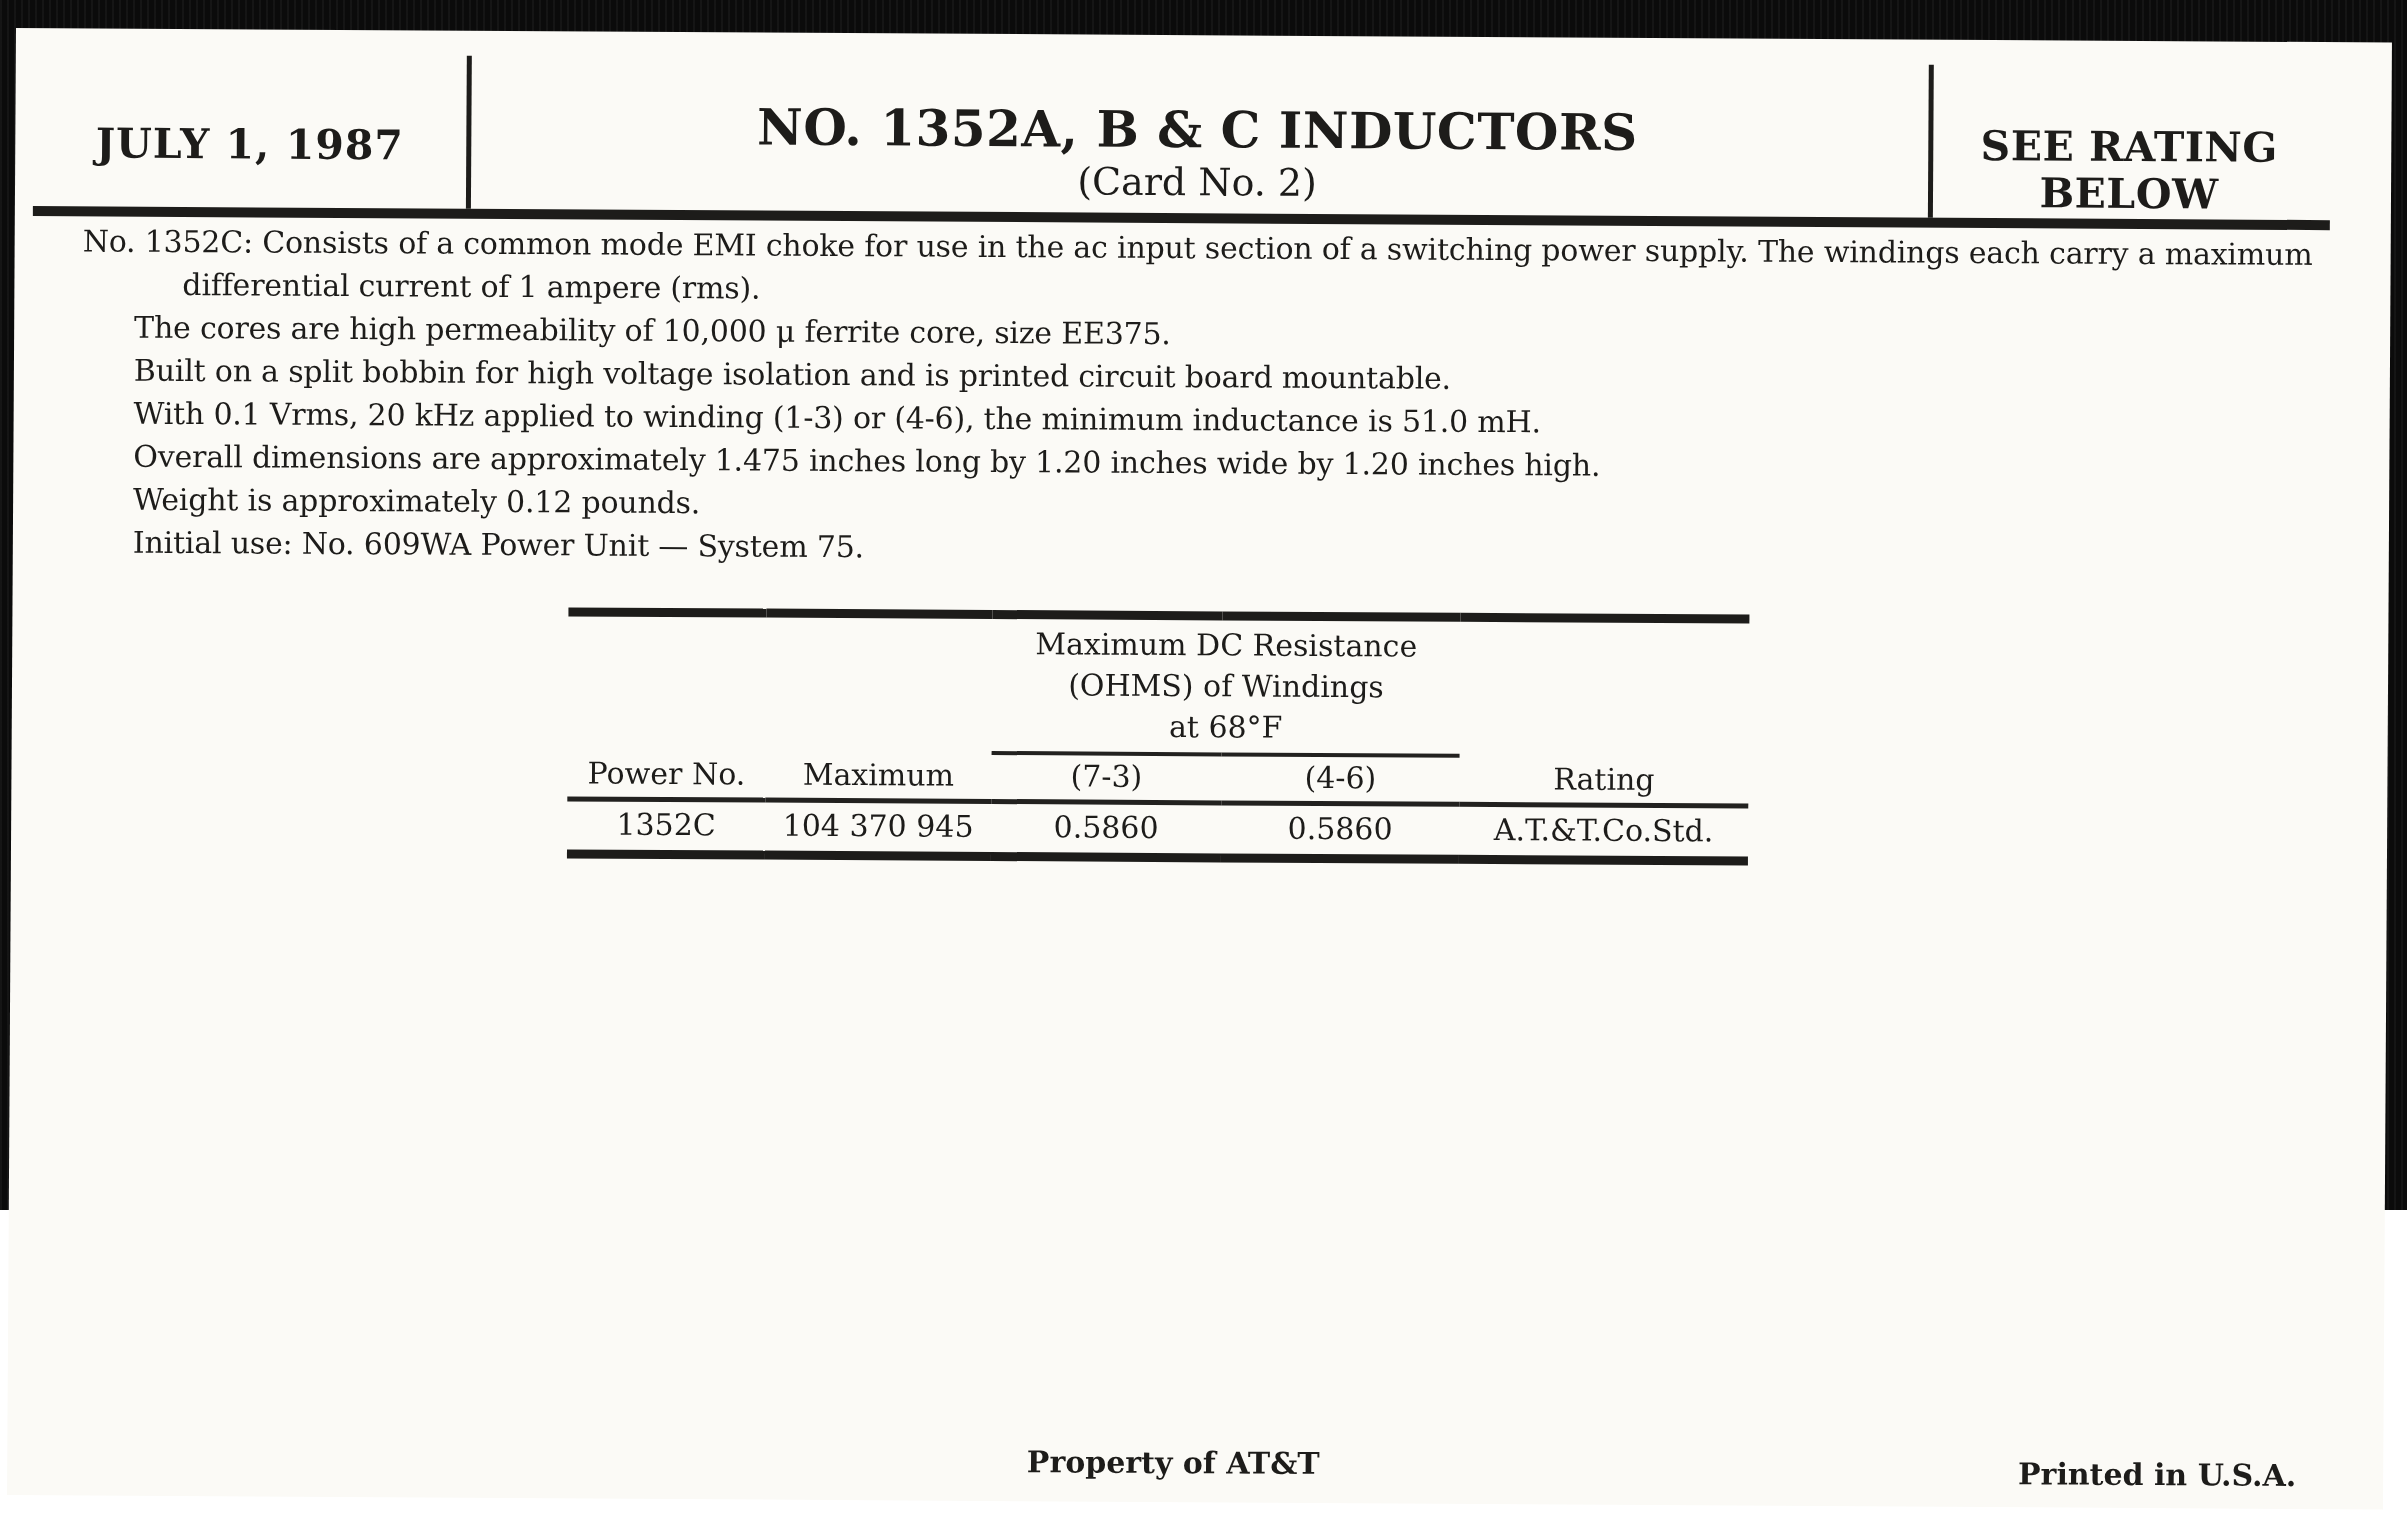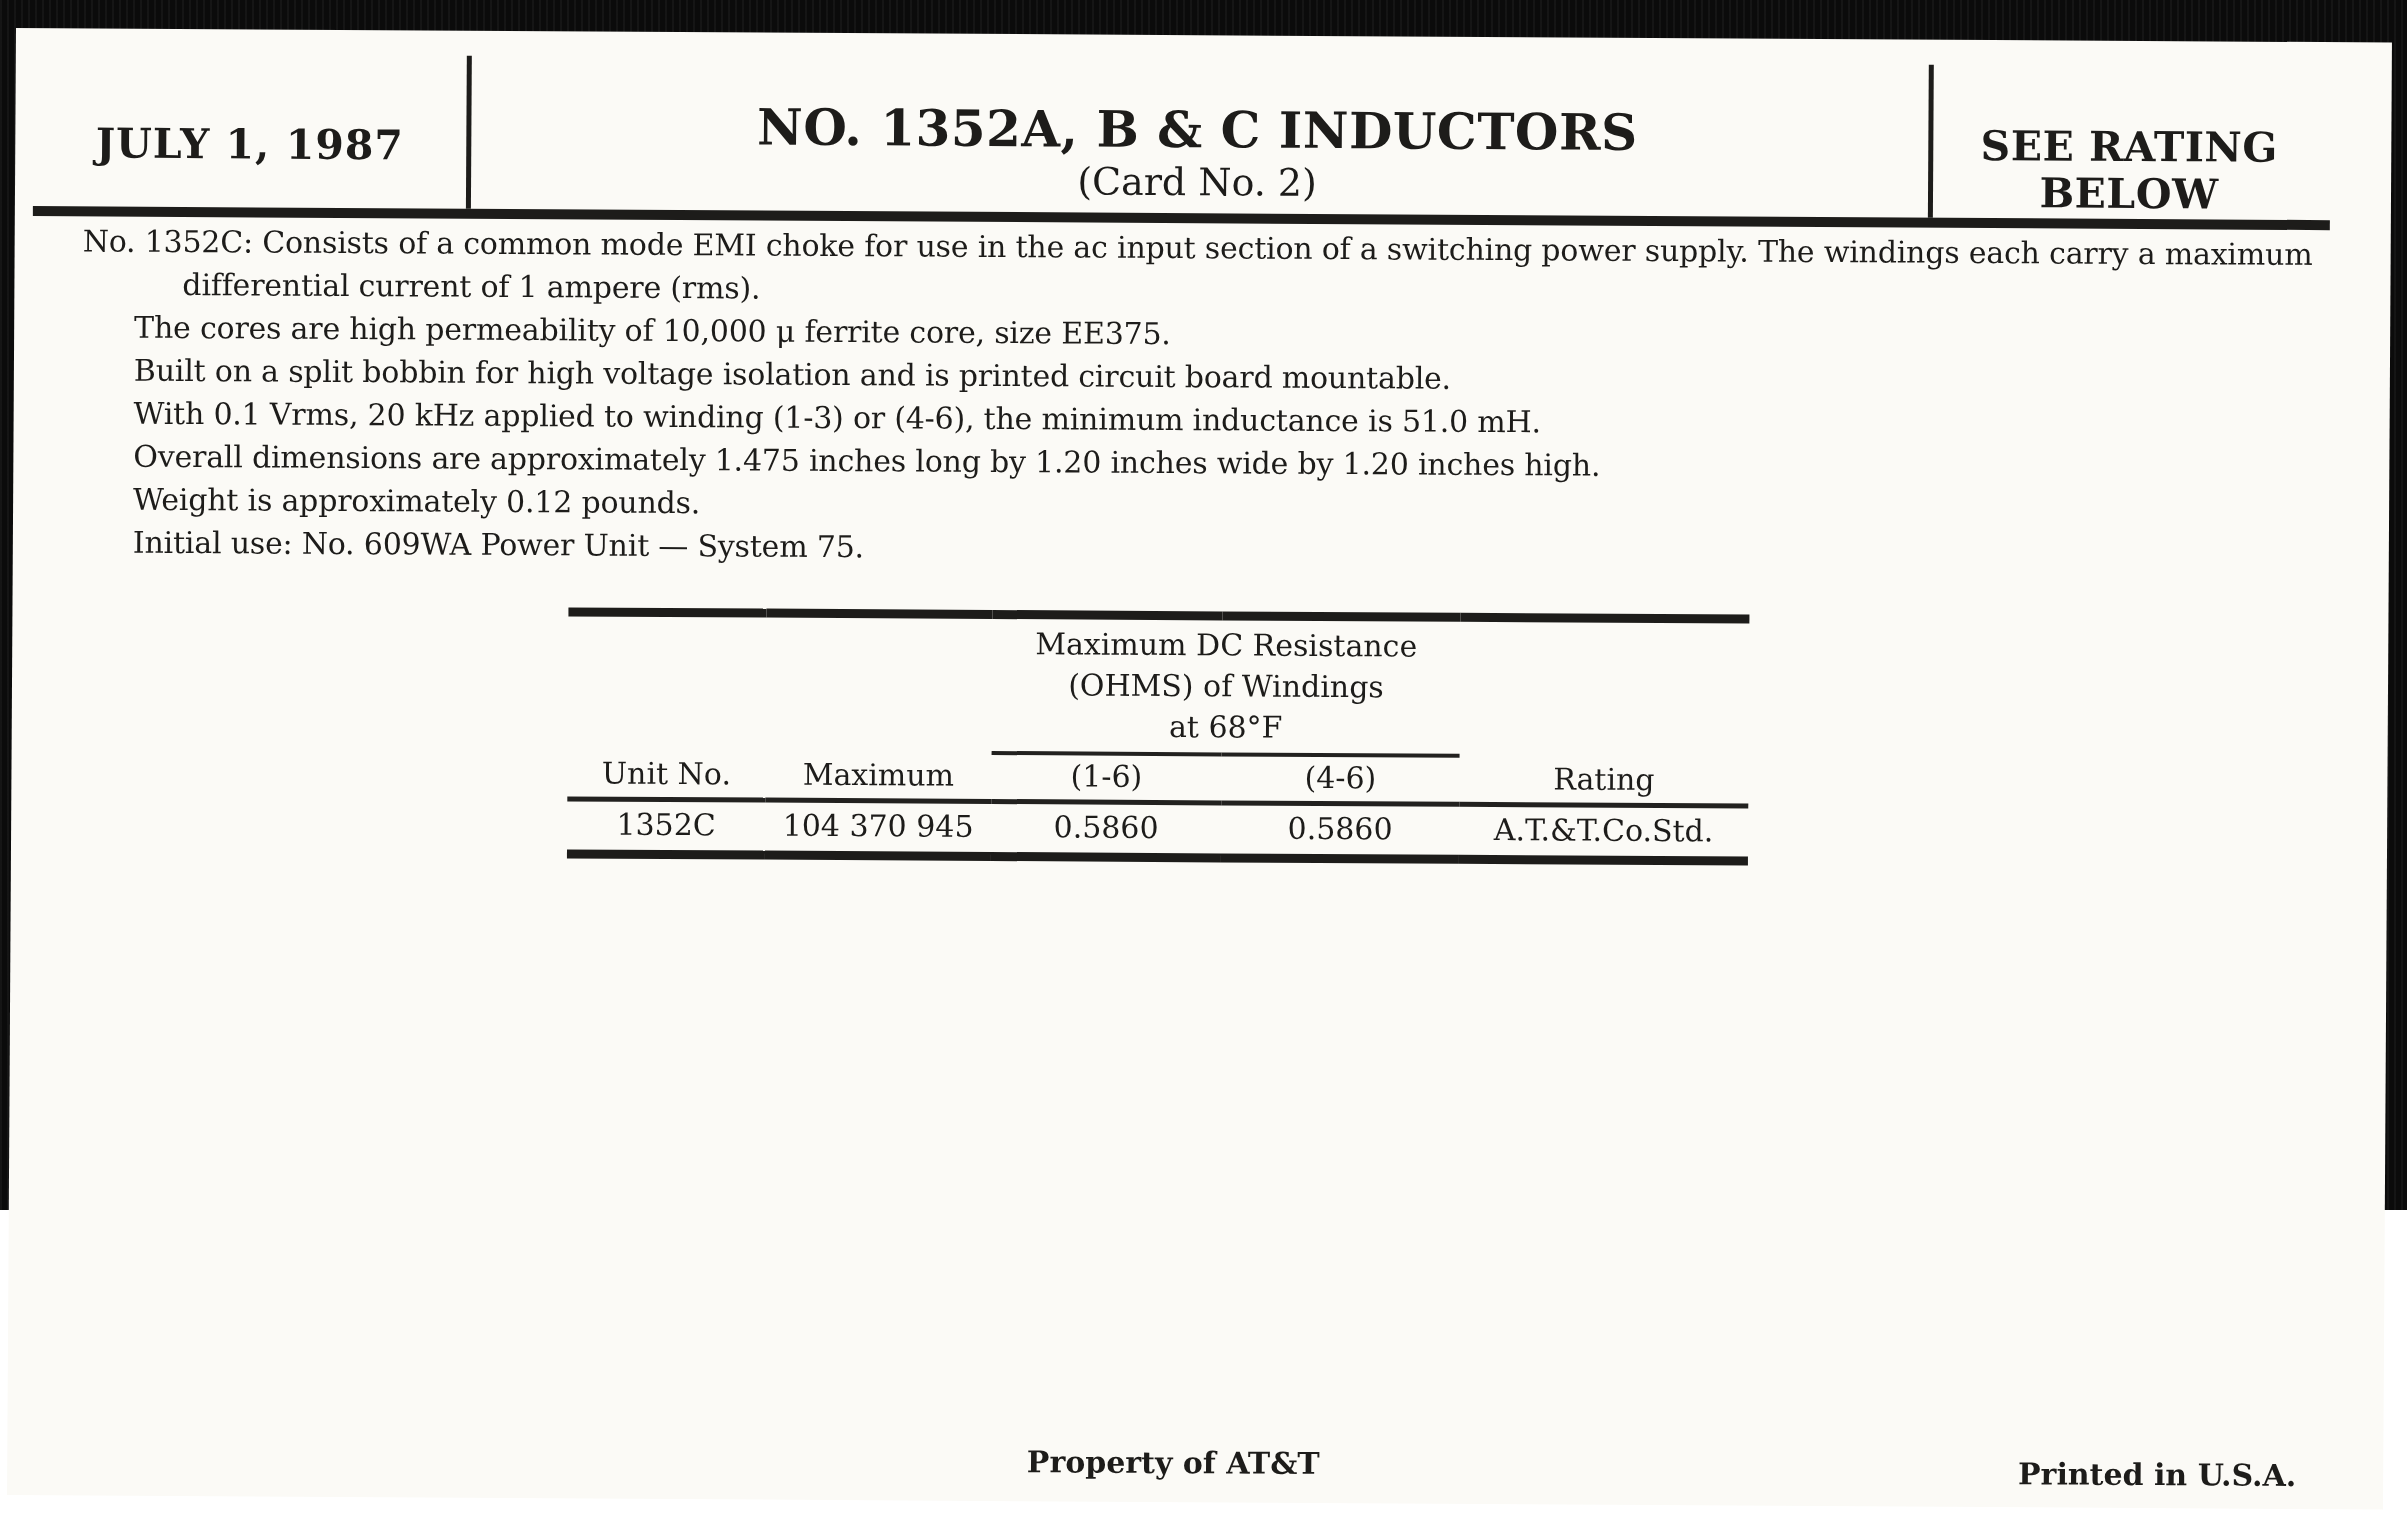--- a/index.html
+++ b/index.html
@@ -198,23 +198,23 @@
           <tr class="rowA">
         <td colspan="2"></td>
         <td colspan="2" class="ghead">
           <div>Maximum DC Resistance</div>
           <div>(OHMS) of Windings</div>
           <div>at 68°F</div>
         </td>
         <td></td>
       </tr>
       <tr class="rowB">
-        <td>Unit No.</td>
+        <td>Power No.</td>
         <td>Maximum</td>
-        <td>(1-6)</td>
+        <td>(7-3)</td>
         <td>(4-6)</td>
         <td>Rating</td>
       </tr>
       <tr class="rowC">
         <td>1352C</td>
         <td>104 370 945</td>
         <td>0.5860</td>
         <td>0.5860</td>
         <td>A.T.&amp;T.Co.Std.</td>
       </tr>

